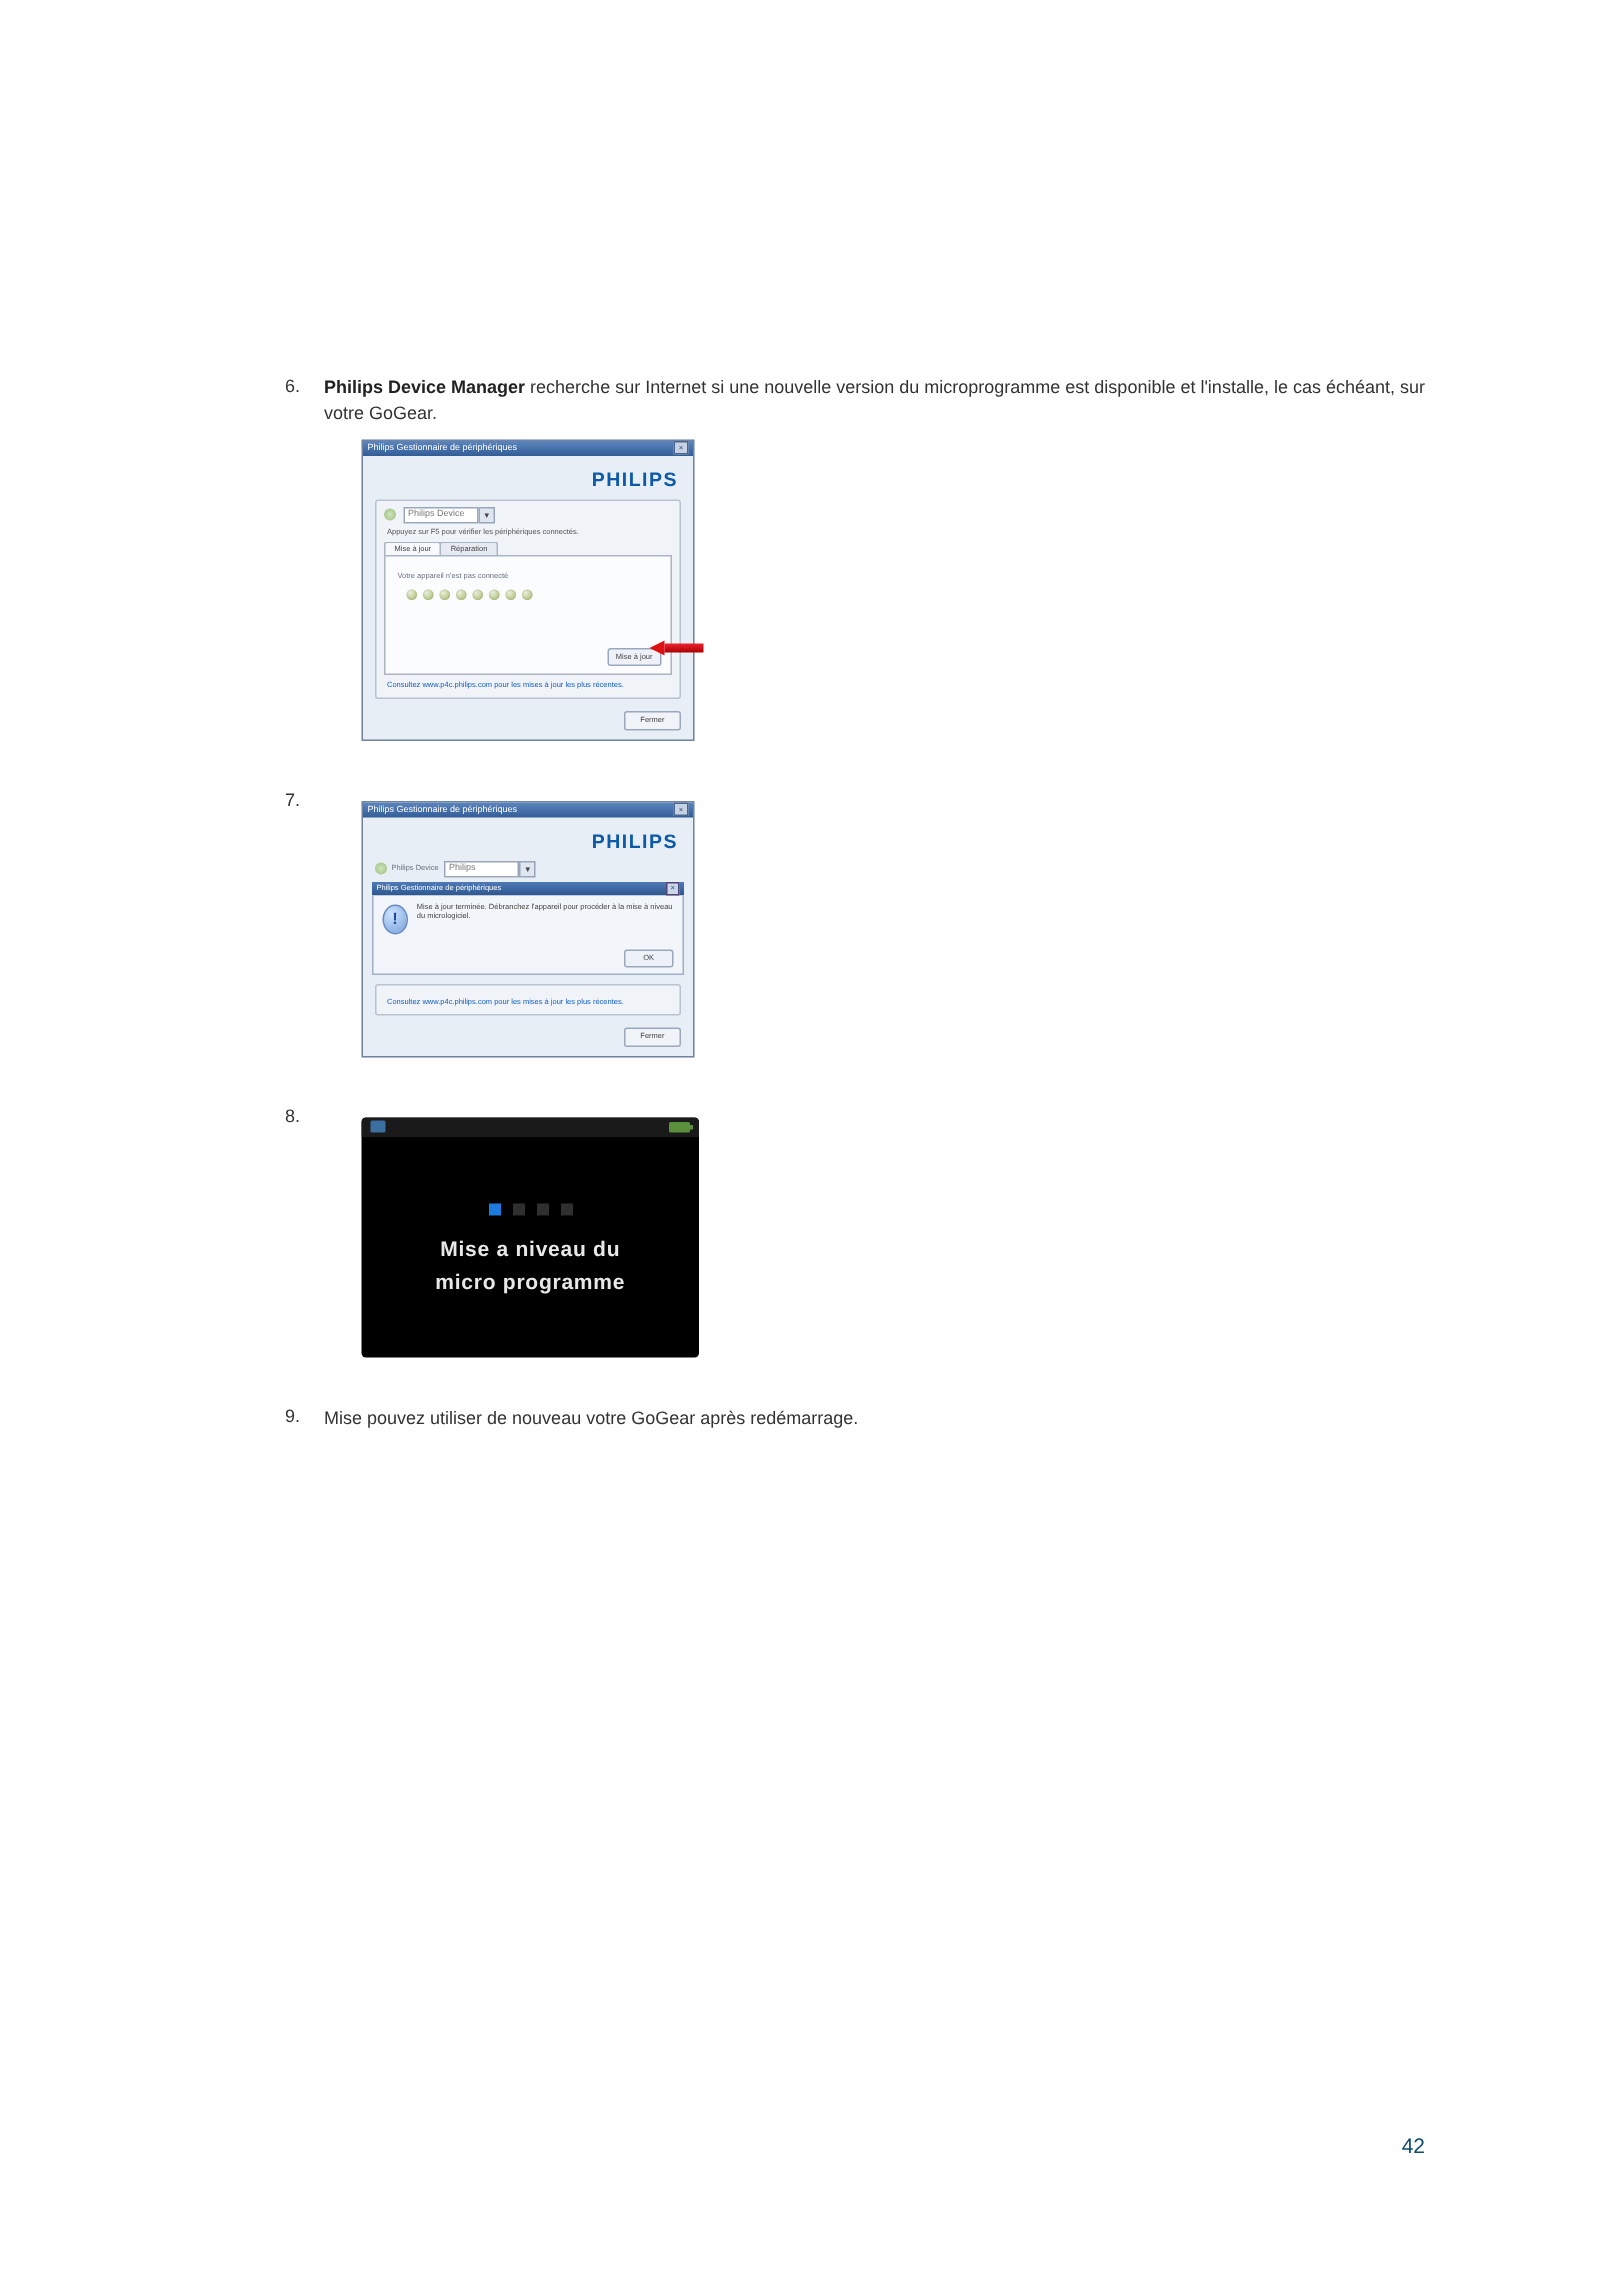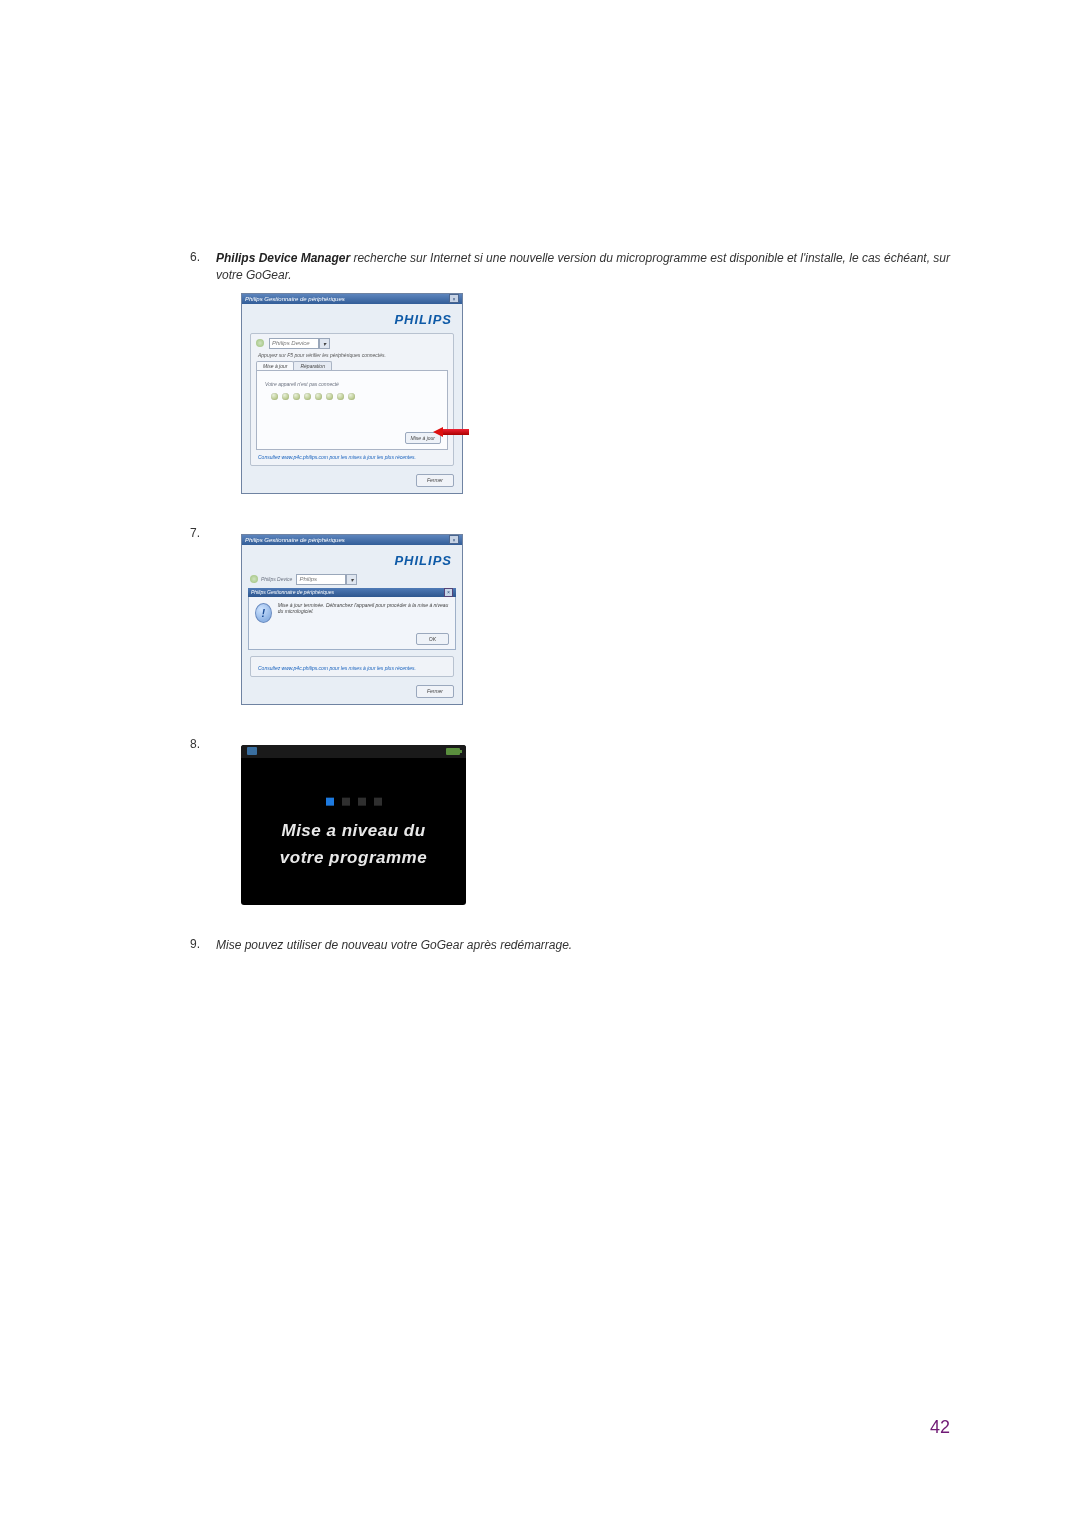--- a/index.html
+++ b/index.html
@@ -29,21 +29,20 @@
     align-items: flex-start;
   }
   .step-num {
     width: 26px;
     flex: 0 0 26px;
     text-align: left;
     color: #333;
   }
   .step-body {
     flex: 1 1 auto;
-    font-style: italic;
   }
   .step-text {
     line-height: 1.45;
   }
   .step-text .bold {
     font-weight: 700;
     color: #222;
   }
   .figure {
     margin: 8px 0 18px 0;
@@ -217,26 +216,26 @@
   }
   .device .progress{
     display:flex; gap:8px; justify-content:center; margin-bottom:12px;
   }
   .device .progress .box{
     width:8px; height:8px; background:#2f2f2f;
   }
   .device .progress .box.active{ background:#1d7adf; }
   .device .txt{
     color:#e8e8e8; font-weight:700; letter-spacing:.5px;
-    font-size:17px; line-height:1.55;
+    font-size:14px; line-height:1.55;
   }
 
   .page-number{
     position:absolute; right:130px; bottom:90px;
-    font-size:18px; color:#701a75;
+    font-size:14px; color:#0c4a6e;
   }
 </style>
 </head>
 <body>
 
 <div class="page">
 
   <ol class="steps">
 
     <li>
@@ -349,21 +348,21 @@
             </div>
             <div class="mid">
               <div class="progress">
                 <div class="box active"></div>
                 <div class="box"></div>
                 <div class="box"></div>
                 <div class="box"></div>
               </div>
               <div class="txt">
                 <div>Mise a niveau du</div>
-                <div>votre programme</div>
+                <div>micro programme</div>
               </div>
             </div>
           </div>
         </div>
       </div>
     </li>
 
     <li>
       <div class="step-num">9.</div>
       <div class="step-body">

